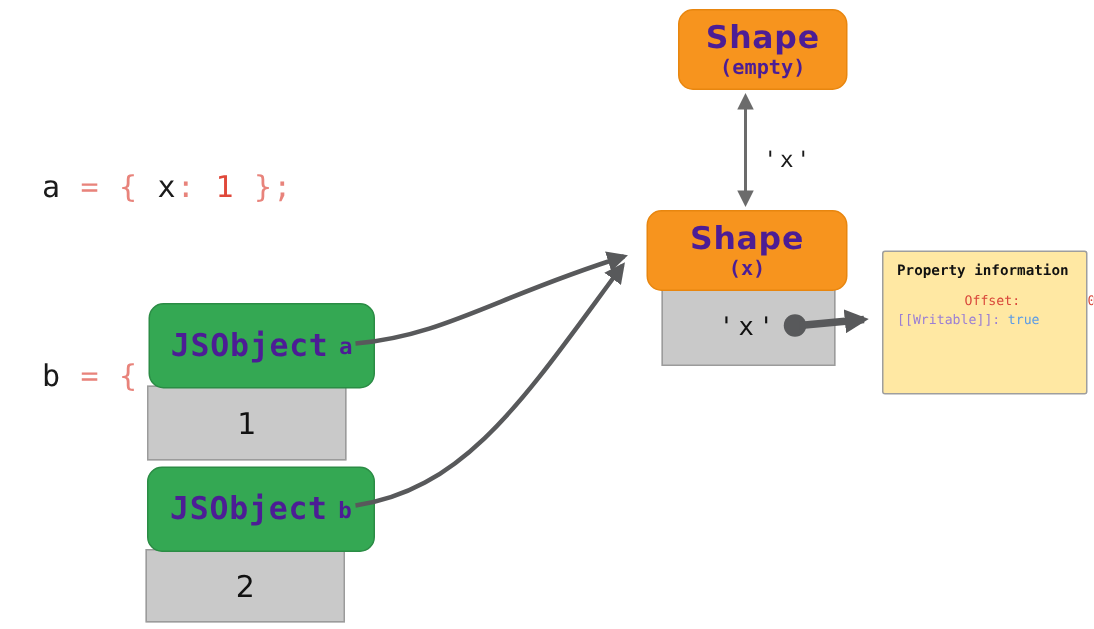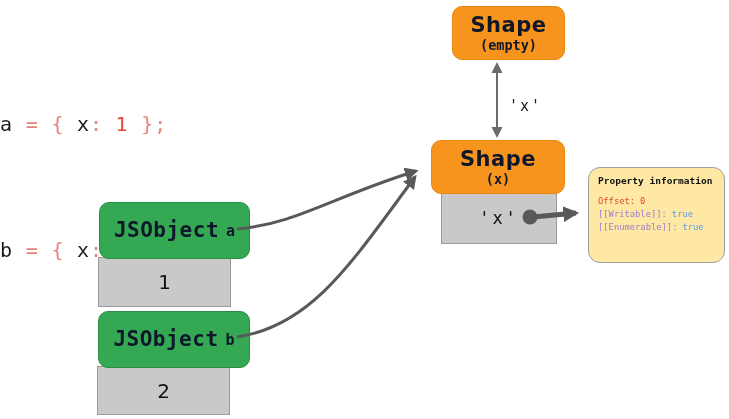--- a/index.html
+++ b/index.html
@@ -5,33 +5,33 @@
   html,body { margin:0; padding:0; background:#ffffff; }
   #canvas {
     position: relative;
     width: 729px; height: 419px;
     background: #ffffff;
     font-family: "DejaVu Sans Mono", monospace;
     overflow: hidden;
   }
   
   .code {
-    position: absolute; left: 0; top: 19px;
+    position: absolute; left: 28px; top: 19px;
     font-size: 20px; line-height: 42px; letter-spacing: 0.8px;
     white-space: pre;
   }
   .code .ident { color:#1a1a1a; }
   .code .op    { color:#e8837b; }
   .code .num   { color:#e0483a; }
 
   
   .roundbox {
     position:absolute; border-radius:10px;
     display:flex; flex-direction:column; align-items:center; justify-content:center;
-    color:#0f172a; text-align:center;
+    color:#4c1d95; text-align:center;
   }
   .orange { background:#f7941e; border:1.5px solid #e8860f; z-index:2; }
   .green  { background:#34a853; border:1.5px solid #2b8c45; z-index:2;margin-left:11px; }
   .box-title { font-weight:bold; font-size:21px; line-height:23px; letter-spacing:0.5px; }
   .box-sub   { font-weight:bold; font-size:13.5px; line-height:16px;text-align:center; }
   .obj-tag   { font-size:15px; font-weight:bold; margin-left:7px; }
 
   .graycell {
     position:absolute; background:#c9c9c9; border:1px solid #9b9b9b;
     display:flex; align-items:center; justify-content:center;
@@ -42,28 +42,28 @@
 
   
   .trans-label {
     position:absolute; left:509px; top:97px;
     font-size:15px; letter-spacing:2px; color:#1a1a1a;
   }
 
   
   .propinfo {
     position:absolute; left:588px; top:167px; width:137px; height:96px;
-    background:#ffe8a3; border:1px solid #9e9e9e; border-radius:12px;
+    background:#ffe8a3; border:1px solid #9e9e9e; border-radius:2px;
     box-sizing:border-box; padding:7px 8px 6px 9px; z-index:2;
   }
   .pi-title { font-size:9.5px; font-weight:bold; color:#111111; white-space:nowrap; }
   .pi-rows  { margin-top:9px; }
   .pi-row   { font-size:8.8px; line-height:13px; white-space:nowrap; }
   .pi-val   { margin-left:5px; }
-  .pi-red    { color:#d9483b; }
+  .pi-red    { color:#d9483b;margin-left:45px; }
   .pi-orange { color:#e8821e; }
   .pi-purple { color:#9b7fd4;margin-top:44px; }
   .pi-blue   { color:#5c9ce6; }
   .hl { background:#ffff00; }
 
   
   .overlay {
     position:absolute; left:0; top:0; width:729px; height:419px;
     z-index:5; pointer-events:none;
   }
@@ -108,21 +108,20 @@
   </div>
   <div class="graycell cell-num" style="left:97px; top:366px; width:131px; height:47px;">
     <span>2</span>
   </div>
 
   <div class="propinfo">
     <div class="pi-title">Property information</div>
     <div class="pi-rows">
       <div class="pi-row"><span class="pi-red">Offset:</span><span class="pi-val pi-red">0</span></div>
       <div class="pi-row"><span class="pi-purple">[[Writable]]:</span><span class="pi-val pi-blue">true</span></div>
-      <div class="pi-row"><span class="pi-purple">[[Enumerable]]:</span><span class="pi-val pi-blue">true</span></div>
     </div>
   </div>
 
   <svg class="overlay" viewBox="0 0 729 419">
     <defs>
       <marker id="ah" viewBox="0 0 10 10" refX="8" refY="5" markerWidth="4.6" markerHeight="4.6" orient="auto">
         <path d="M0,0 L10,5 L0,10 z" fill="#58595b"></path>
       </marker>
       <marker id="ah-big" viewBox="0 0 10 10" refX="8" refY="5" markerWidth="3.2" markerHeight="3.2" orient="auto">
         <path d="M0,0 L10,5 L0,10 z" fill="#58595b"></path>

